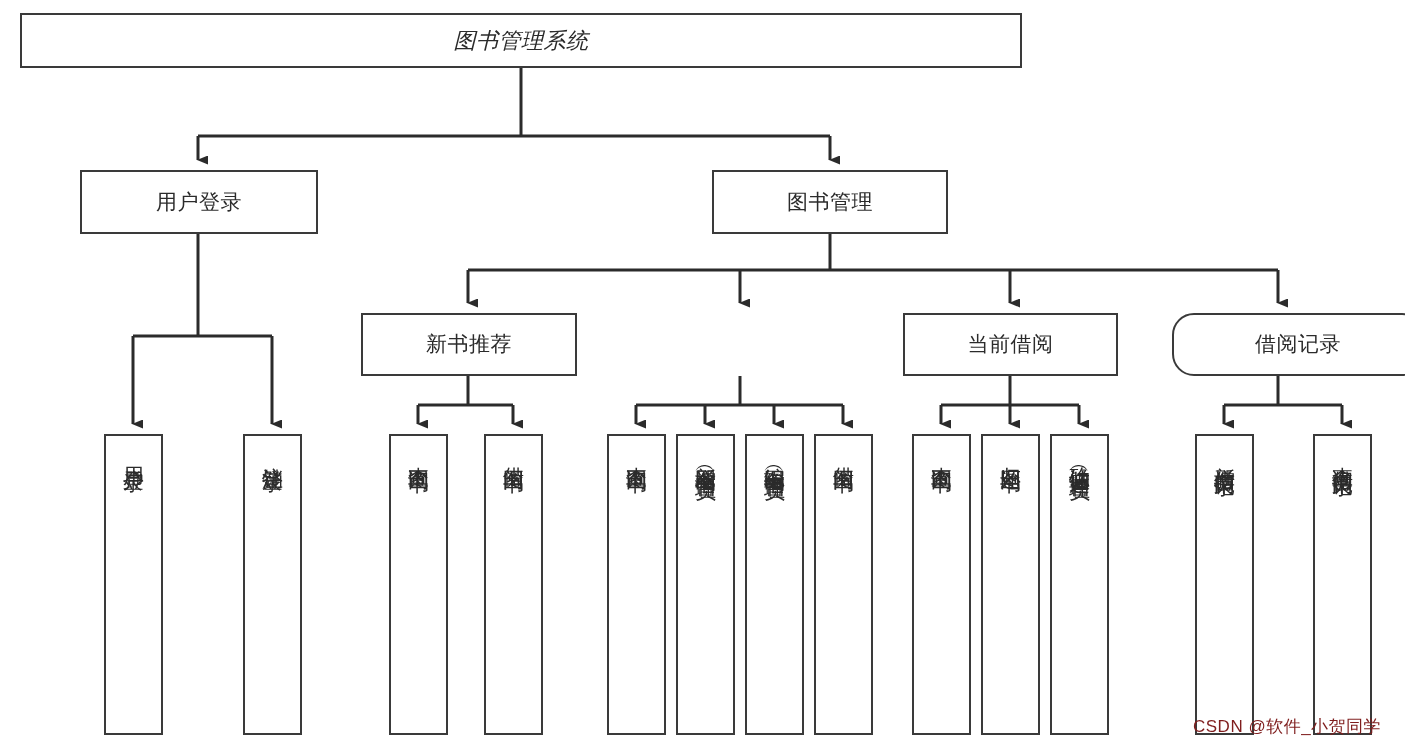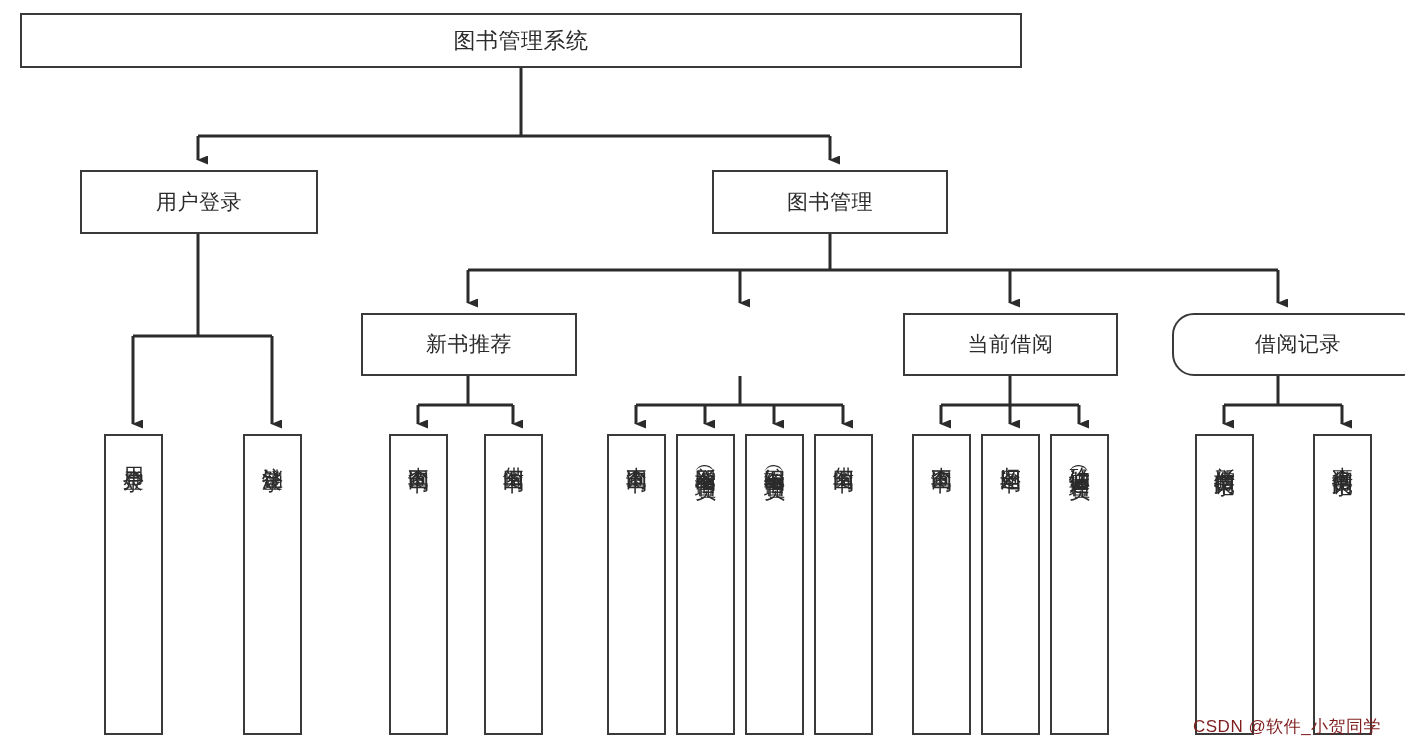--- a/index.html
+++ b/index.html
@@ -125,21 +125,21 @@
       <path d="M 1010 405 L 1010 424" marker-end="url(#arrowhead)"></path>
       <path d="M 1079 405 L 1079 424" marker-end="url(#arrowhead)"></path>
 
       <path d="M 1278 376 L 1278 405"></path>
       <path d="M 1224 405 L 1342 405"></path>
       <path d="M 1224 405 L 1224 424" marker-end="url(#arrowhead)"></path>
       <path d="M 1342 405 L 1342 424" marker-end="url(#arrowhead)"></path>
     </g>
   </svg>
 
-  <div class="node horizontal root" style="left:20px; top:13px; width:1002px; height:55px;">
+  <div class="node horizontal root" style="left:20px; top:13px; width:1002px; height:55px;font-style:italic;">
     <span class="node-label">图书管理系统</span>
   </div>
 
   <div class="node horizontal" style="left:80px; top:170px; width:238px; height:64px;">
     <span class="node-label">用户登录</span>
   </div>
   <div class="node horizontal" style="left:712px; top:170px; width:236px; height:64px;">
     <span class="node-label">图书管理</span>
   </div>
 

